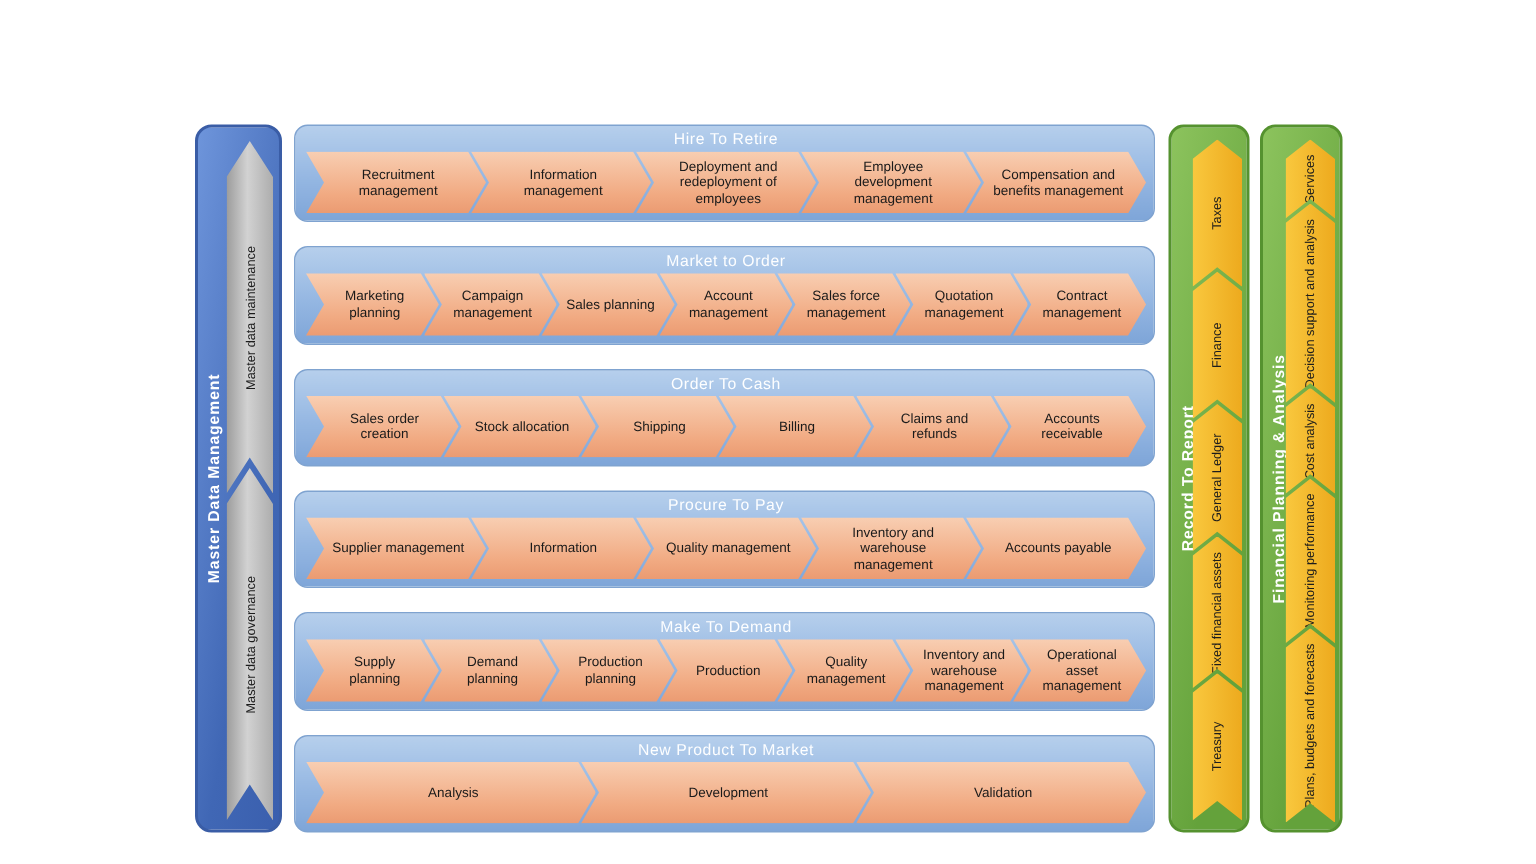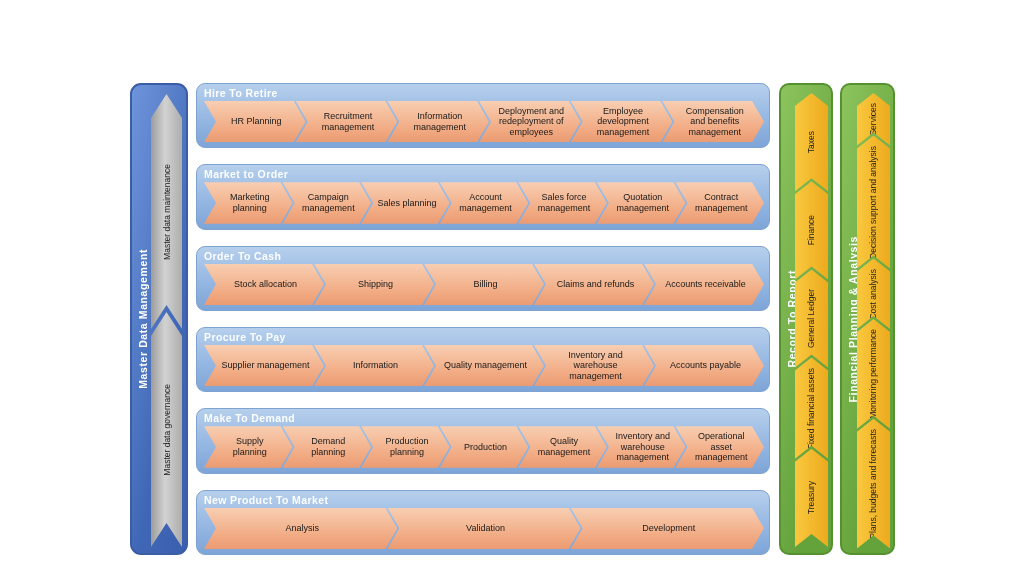--- a/index.html
+++ b/index.html
@@ -45,21 +45,21 @@
   .yseg .vtext { font-size:8.5px; color:#1c1c1c; line-height:1.2; max-height:100%; padding:10px 0; }
 
   
   .rows { width:574px; margin-right:9px; display:flex; flex-direction:column; gap:16px; height:100%; }
   .row {
     flex:1 1 0; position:relative; border-radius:9px;
     background:linear-gradient(180deg, var(--row-top,#b6cfec) 0%, #95b7e2 55%, var(--row-bottom,#7ea5d8) 100%);
     border:1px solid #7fa3d0;
     padding:2px 5px 5px 7px; display:flex; flex-direction:column;
   }
-  .row-title { text-align:left; color:#fdfeff; font-weight:bold; font-size:10.5px; letter-spacing:.4px; height:15px; line-height:15px; }
+  .row-title { text-align:center; color:#fdfeff; font-weight:normal; font-size:10.5px; letter-spacing:.4px; height:15px; line-height:15px; }
   .steps { flex:1; display:flex; align-items:stretch; }
   .step {
     flex:1 1 0; margin-left:-10px;
     background:linear-gradient(180deg, var(--step-top,#f8ceb2) 0%, #f1aa82 70%, var(--step-bottom,#eb9b72) 100%);
     clip-path:polygon(0 0, calc(100% - 12px) 0, 100% 50%, calc(100% - 12px) 100%, 0 100%, 12px 50%);
     display:flex; align-items:center; justify-content:center; text-align:center;
     font-size:9px; line-height:1.18; color:#1a1a1a; padding:2px 13px 2px 16px;
   }
   .step:first-child { margin-left:0; }
 </style>
@@ -81,21 +81,20 @@
           <span class="vtext">Master data governance</span>
         </div>
       </div>
     </div>
 
     <div class="rows">
 
       <section class="row">
         <h3 class="row-title">Hire To Retire</h3>
         <div class="steps">
-          <div class="step">HR Planning</div>
           <div class="step">Recruitment management</div>
           <div class="step">Information management</div>
           <div class="step">Deployment and redeployment of employees</div>
           <div class="step">Employee development management</div>
           <div class="step">Compensation and benefits management</div>
         </div>
       </section>
 
       <section class="row">
         <h3 class="row-title">Market to Order</h3>
@@ -106,20 +105,21 @@
           <div class="step">Account management</div>
           <div class="step">Sales force management</div>
           <div class="step">Quotation management</div>
           <div class="step">Contract management</div>
         </div>
       </section>
 
       <section class="row">
         <h3 class="row-title">Order To Cash</h3>
         <div class="steps">
+          <div class="step">Sales order creation</div>
           <div class="step">Stock allocation</div>
           <div class="step">Shipping</div>
           <div class="step">Billing</div>
           <div class="step">Claims and refunds</div>
           <div class="step">Accounts receivable</div>
         </div>
       </section>
 
       <section class="row">
         <h3 class="row-title">Procure To Pay</h3>
@@ -142,22 +142,22 @@
           <div class="step">Quality management</div>
           <div class="step">Inventory and warehouse management</div>
           <div class="step">Operational asset management</div>
         </div>
       </section>
 
       <section class="row">
         <h3 class="row-title">New Product To Market</h3>
         <div class="steps">
           <div class="step">Analysis</div>
+          <div class="step">Development</div>
           <div class="step">Validation</div>
-          <div class="step">Development</div>
         </div>
       </section>
 
     </div>
 
     <div class="vbar green first">
       <div class="vlabel-wrap">
         <span class="vtext bar-title">Record To Report</span>
       </div>
       <div class="seg-col">

